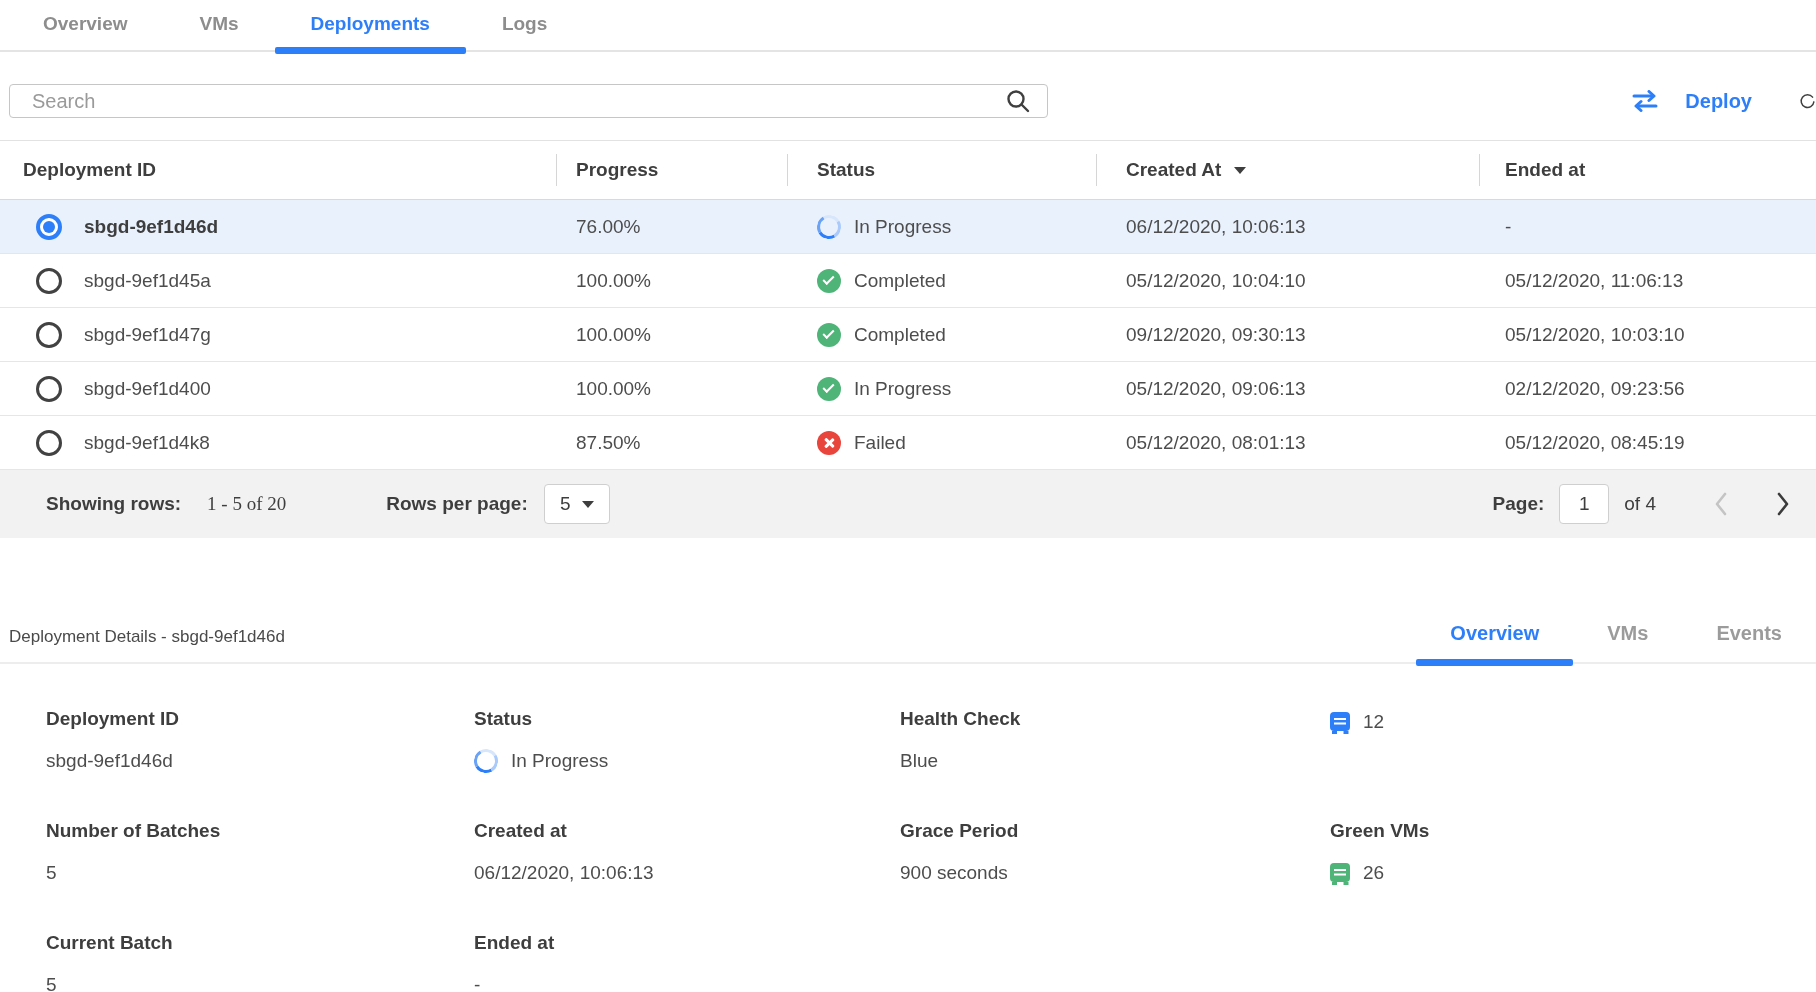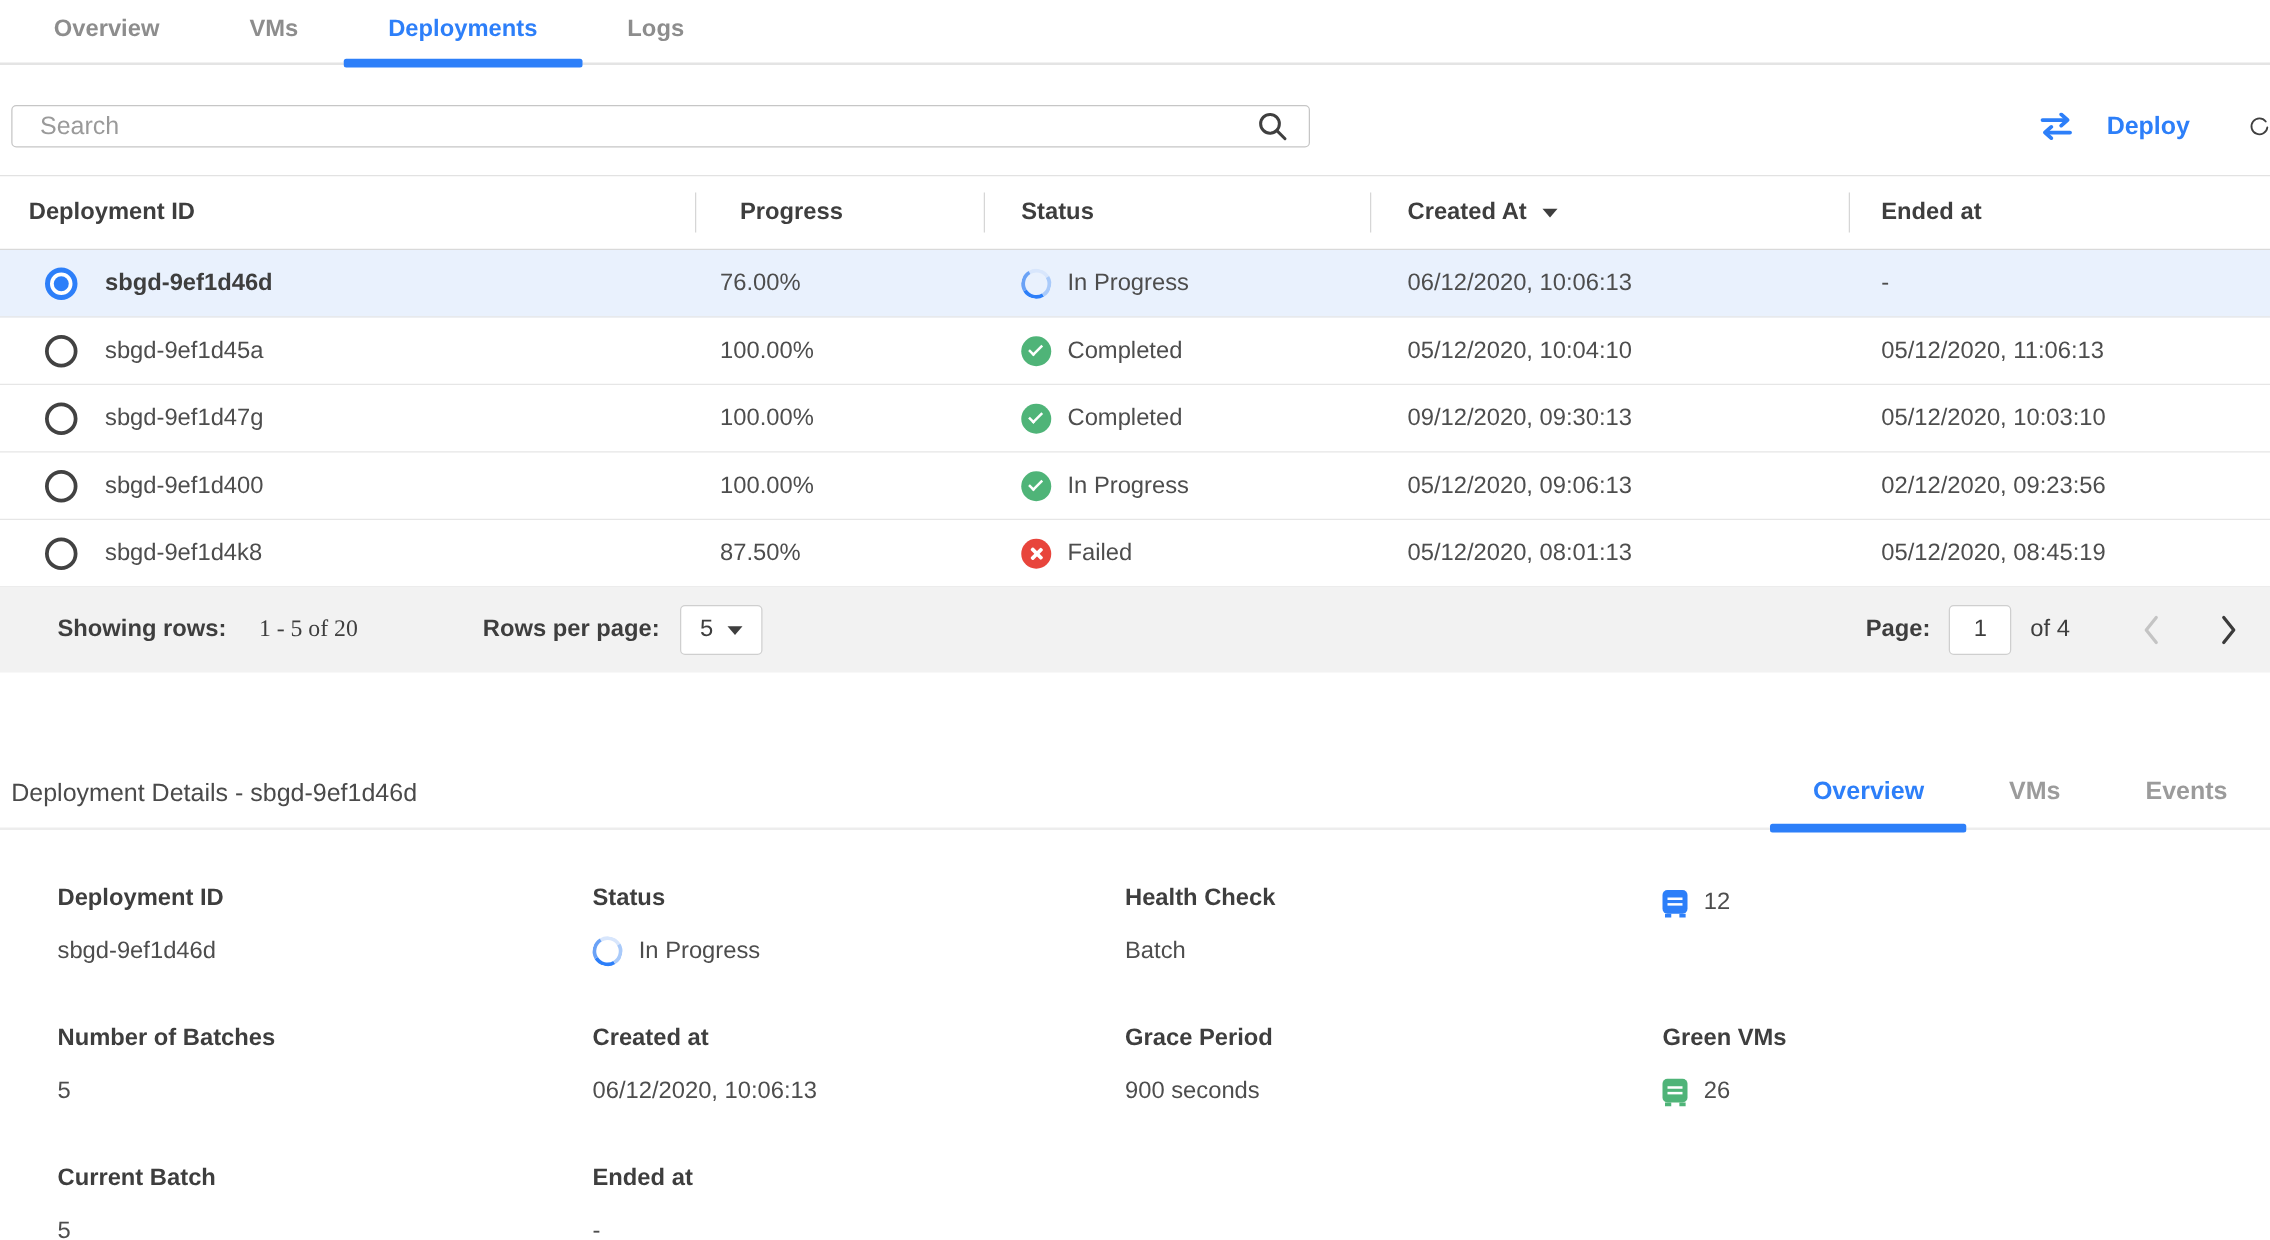--- a/index.html
+++ b/index.html
@@ -28,21 +28,21 @@
     font-family:inherit; }
   .refresh-peek { width:17px; height:42px; overflow:hidden; margin-left:47px; display:flex;
     align-items:center; cursor:pointer; }
 
   
   .table { margin-top:14px; border-top:1px solid #e2e2e2; }
   .thead, .trow { display:grid; grid-template-columns:556px 231px 309px 383px 1fr; align-items:center; }
   .thead { height:59px; border-bottom:1px solid #d9d9d9; font-weight:bold; font-size:19px; color:#3e3e3e; }
   .th { position:relative; height:100%; display:flex; align-items:center; cursor:pointer; }
   .th:first-child { padding-left:23px; }
-  .th + .th { padding-left:36px; }
+  .th + .th { padding-left:20px; }
   .th:nth-child(3), .th:nth-child(4) { padding-left:30px; }
   .th:nth-child(5) { padding-left:26px; }
   .th + .th::before { content:""; position:absolute; left:0; top:50%; transform:translateY(-50%);
     width:1px; height:32px; background:#d6d6d6; }
   .sort-caret { display:inline-block; margin-left:13px; border-left:6px solid transparent;
     border-right:6px solid transparent; border-top:7px solid #3e3e3e; }
   .trow { height:54px; border-bottom:1px solid #e6e6e6; font-size:19px; color:#4d4d4d; cursor:pointer; }
   .trow.selected { background:#e9f1fd; }
   .trow.selected .cell-id { font-weight:bold; color:#3e3e3e; }
   .cell-first { display:flex; align-items:center; gap:22px; padding-left:36px; }
@@ -82,21 +82,21 @@
   .foot-right { margin-left:auto; display:flex; align-items:center; }
   .page-input { width:50px; height:40px; background:#fff; border:1px solid #cfcfcf; border-radius:4px;
     text-align:center; font-size:19px; color:#3e3e3e; margin:0 15px; font-family:inherit; outline:none; }
   .chev { background:none; border:none; cursor:pointer; display:flex; align-items:center; padding:4px; }
   .chev-prev { margin-left:54px; }
   .chev-next { margin-left:40px; }
 
   
   .details-header { display:flex; align-items:flex-end; margin-top:70px; height:56px;
     border-bottom:2px solid #ededed; padding-left:9px; }
-  .details-title { font-size:20px; color:#4a4a4a; padding-bottom:15px; }
+  .details-title { font-size:17px; color:#4a4a4a; padding-bottom:15px; }
   .details-tabs { margin-left:auto; display:flex; }
   .dtab { padding:0 34px 17px; font-size:20px; font-weight:bold; color:#9b9b9b;
     position:relative; cursor:pointer; white-space:nowrap; }
   .dtab.active { color:#2d7ff9; }
   .dtab.active::after { content:""; position:absolute; left:0; right:0; bottom:-4px;
     height:7px; background:#2d7ff9; border-radius:2px; }
 
   .details-grid { display:grid; grid-template-columns:428px 426px 430px 1fr;
     padding:44px 0 0 46px; row-gap:46px; }
   .field-label { font-weight:bold; font-size:19px; color:#3e3e3e; margin-bottom:17px; }
@@ -289,21 +289,21 @@
     <div class="field-value">
       <span class="field-icon status-icon icon-spinner"></span>
       <span class="field-value-text">In Progress</span>
     </div>
   </div>
 
   <div class="field">
     <div class="field-label">Health Check</div>
     <div class="field-value">
 
-      <span class="field-value-text">Batch</span>
+      <span class="field-value-text">Blue</span>
     </div>
   </div>
 
   <div class="field">
     <div class="field-value">
       <span class="field-icon icon-vm blue"></span>
       <span class="field-value-text">12</span>
     </div>
   </div>
 

